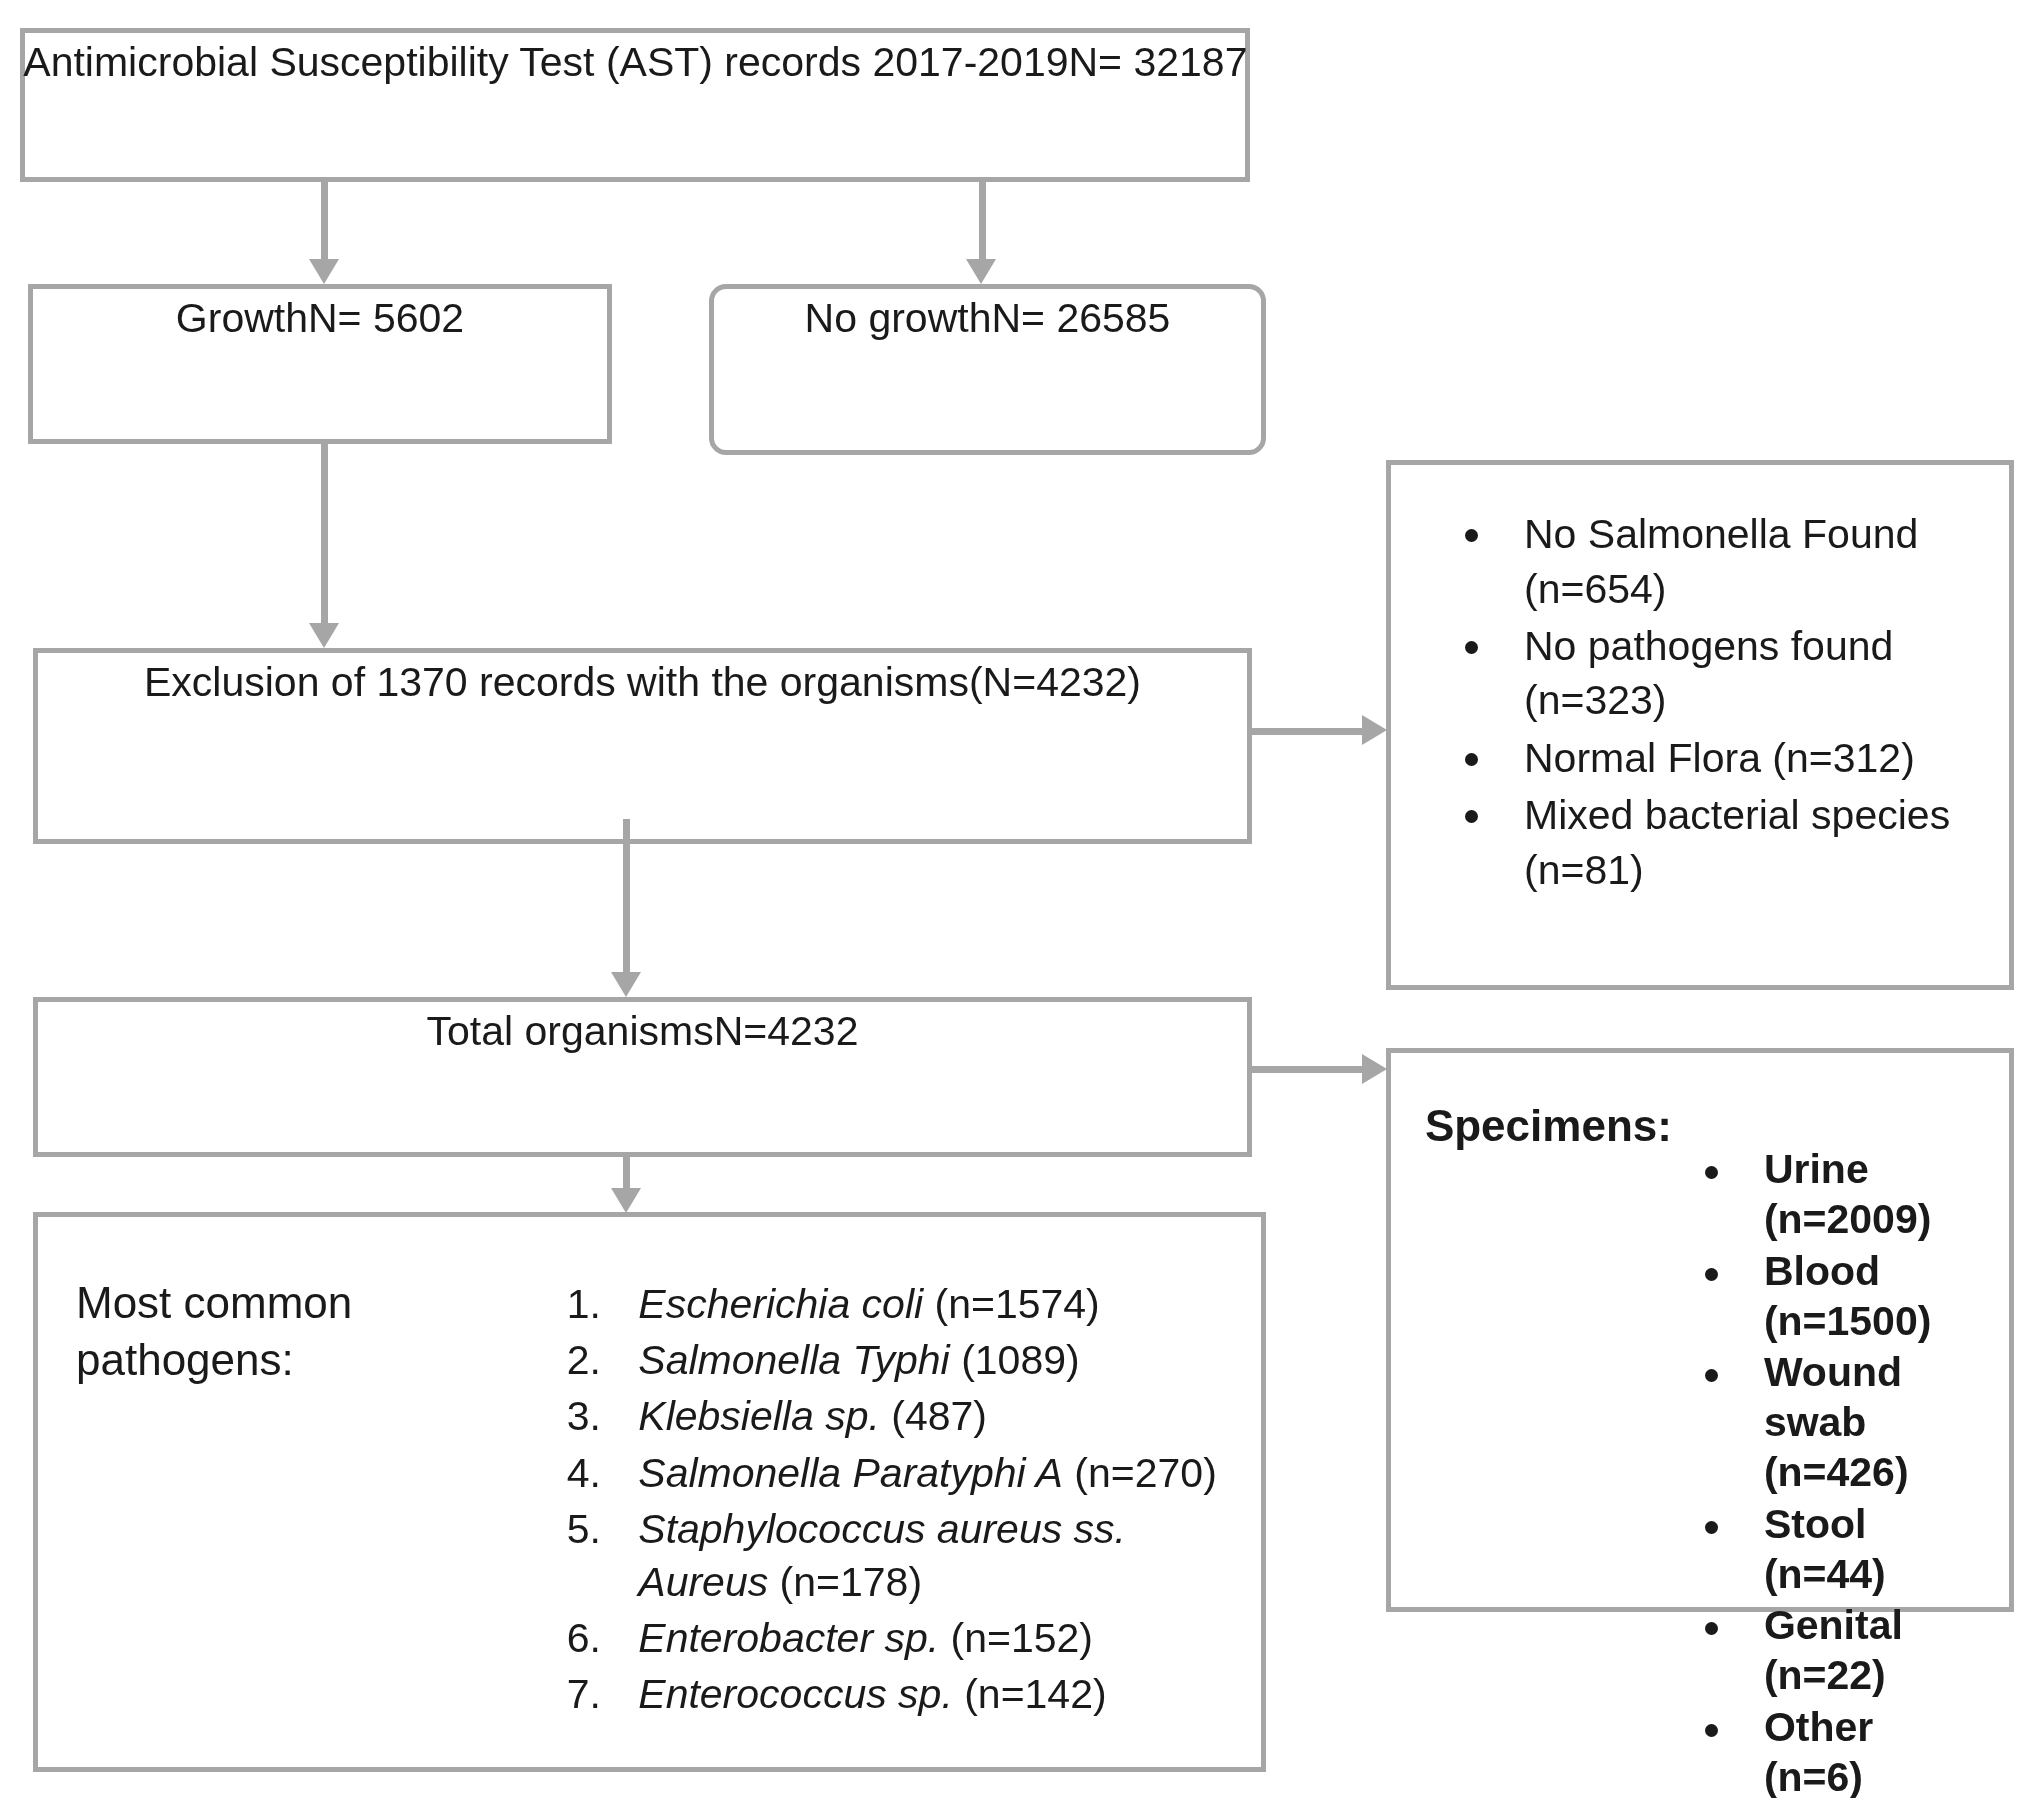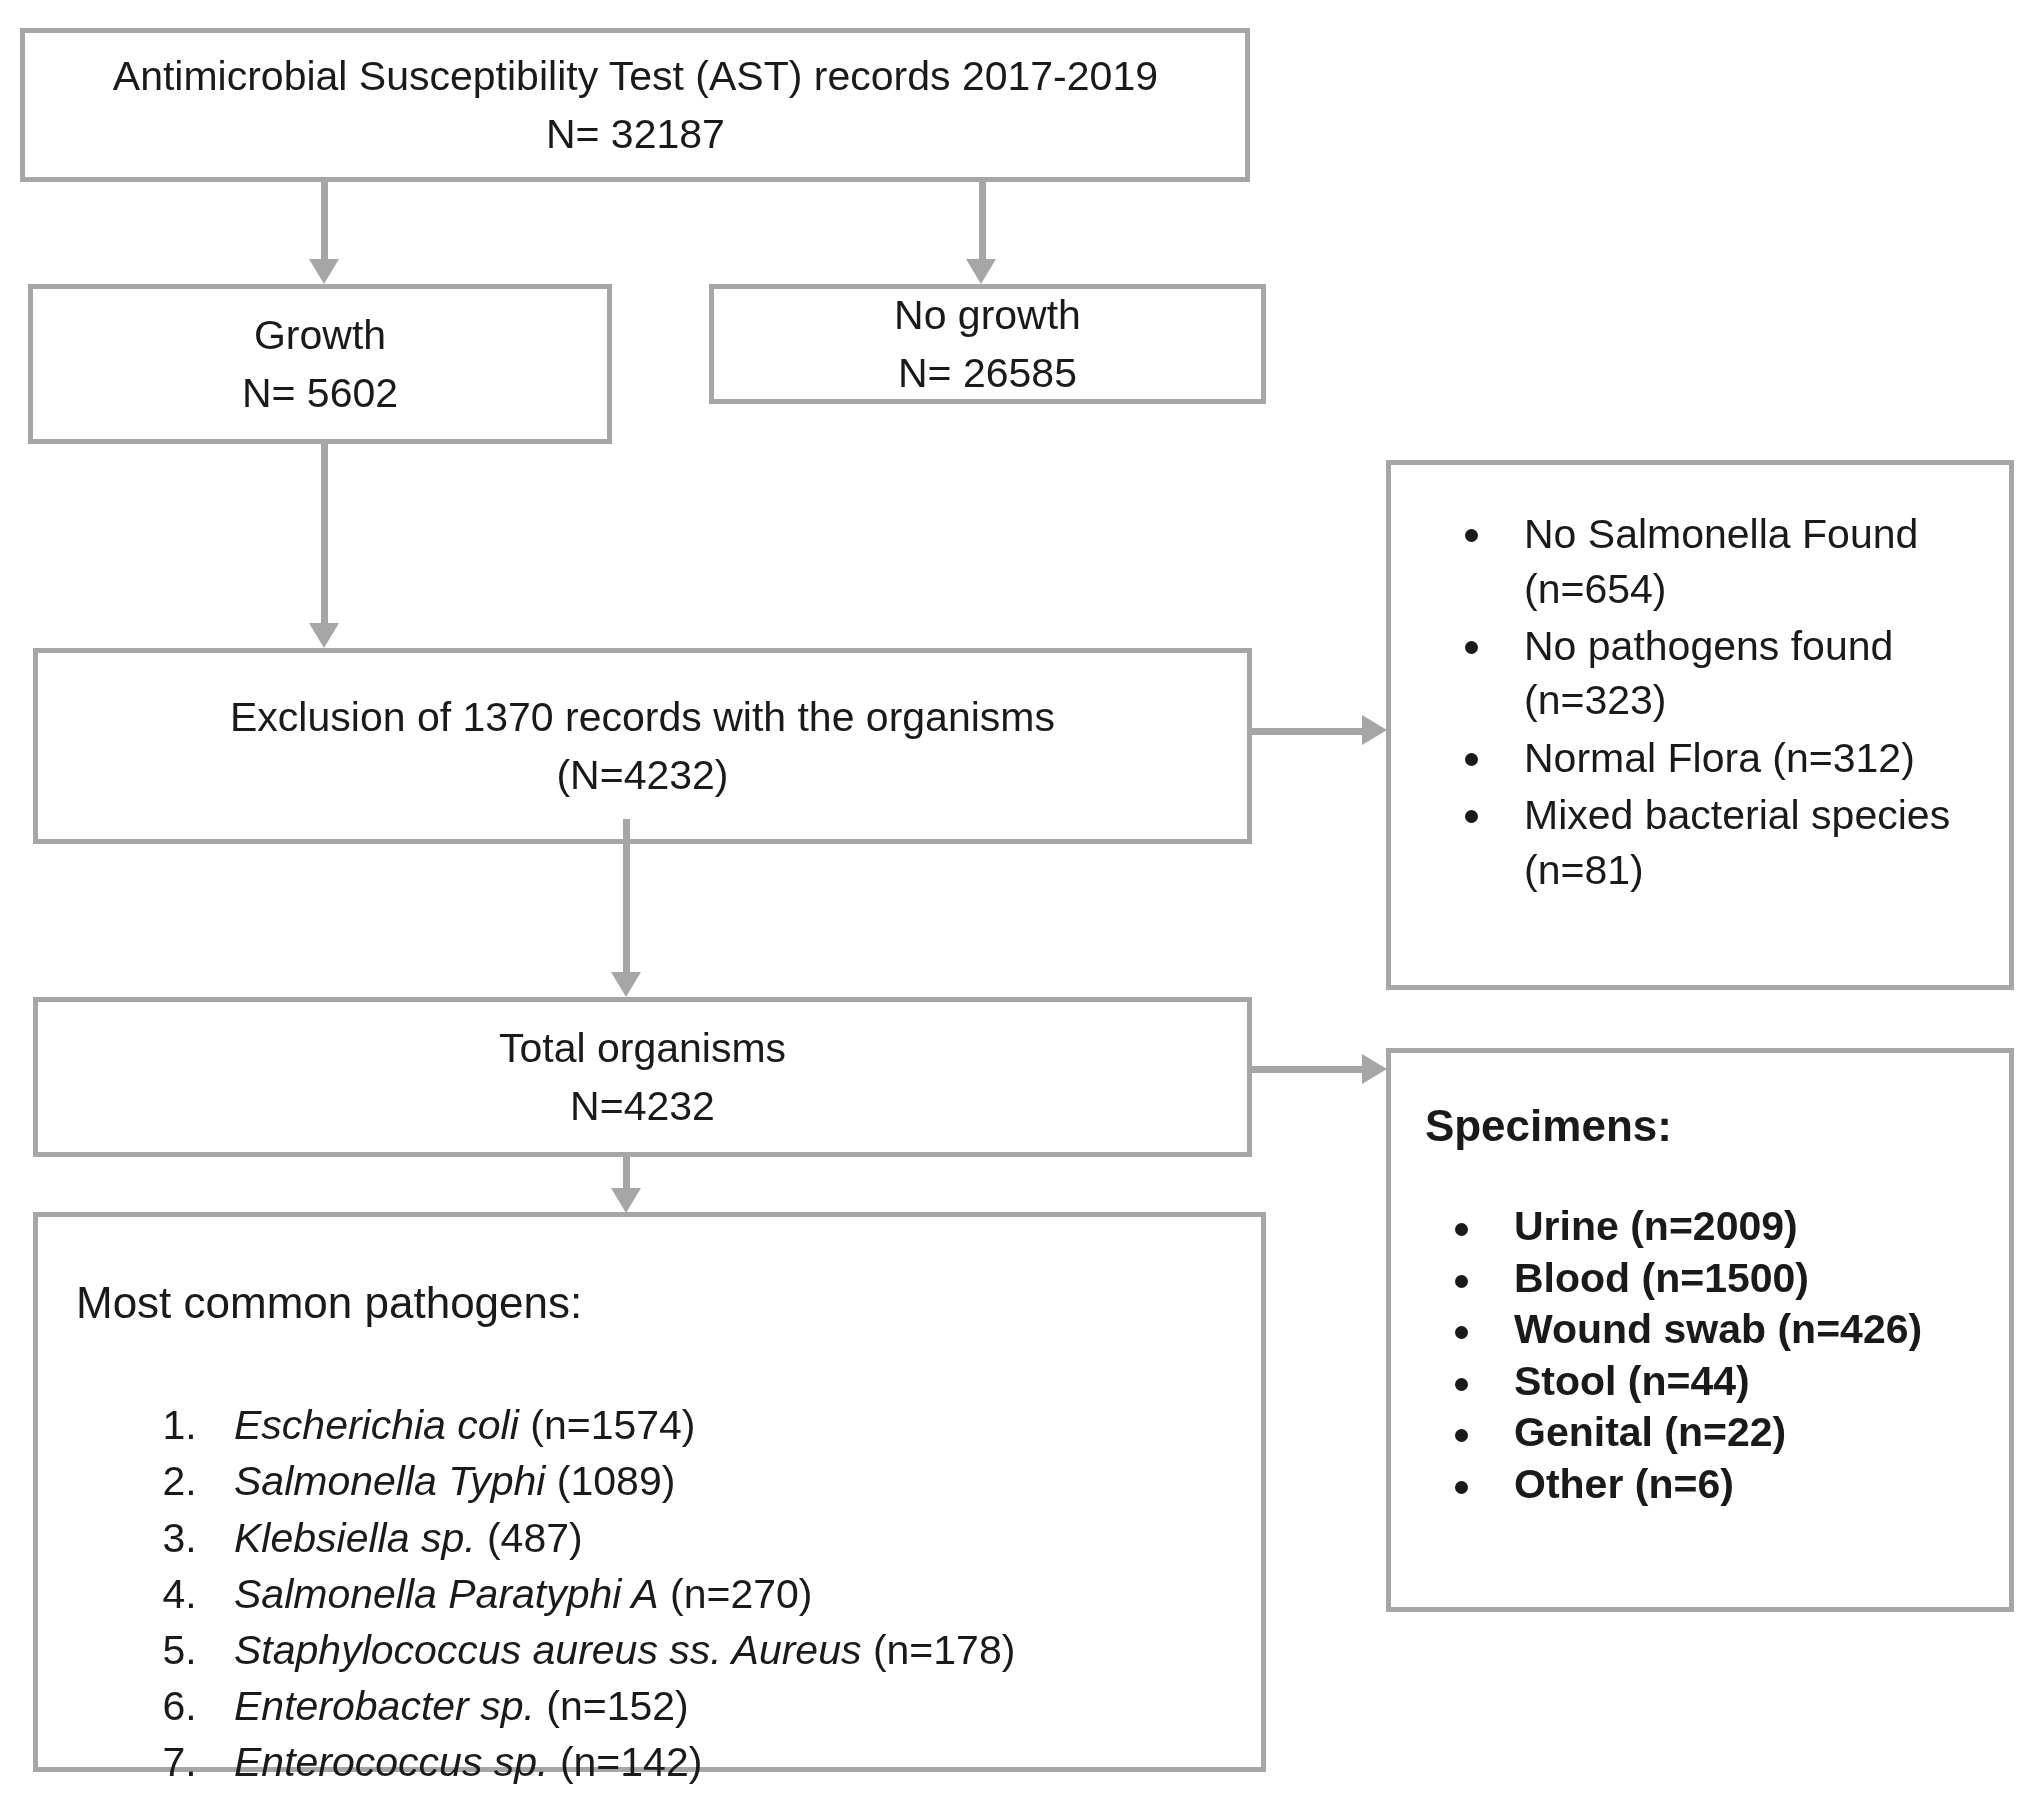--- a/index.html
+++ b/index.html
@@ -18,41 +18,40 @@
     height: 1798px;
     background: #ffffff;
     overflow: hidden;
   }
   .box {
     position: absolute;
     box-sizing: border-box;
     background: #ffffff;
     border: 5.1px solid #a6a6a6;
     display: flex;
-    flex-direction: column;
     justify-content: center;
   }
   .ctext {
     text-align: center;
     font-size: 41px;
     line-height: 1.42;
     color: #1a1a1a;
     white-space: nowrap;
   }
   .ltext {
     text-align: left;
     font-size: 41px;
     line-height: 1.42;
     color: #1a1a1a;
   }
 
   
   #box-ast      { left: 20.4px;   top: 28px;   width: 1230px; height: 154px; }
   #box-growth   { left: 28px;   top: 284px;  width: 584px;  height: 160px; }
-  #box-nogrowth { left: 709px;  top: 284px;  width: 557px;  height: 120px; }
+  #box-nogrowth { left: 709px;  top: 284px;  width: 557px;  height: 171px; border-radius: 17px; }
   #box-exclusion{ left: 33px;   top: 648px;  width: 1219px; height: 196px; }
   #box-reasons  { left: 1386px; top: 460px;  width: 628px;  height: 530px;
                   justify-content: flex-start; padding-top: 42px; }
   #box-total    { left: 33px;   top: 997px; width: 1219px; height: 160px; }
   #box-specimens{ left: 1386px; top: 1048px; width: 628px;  height: 564px;
                   justify-content: flex-start; padding: 44px 0 0 31px; font-weight: bold; }
   #box-pathogens{ left: 33px;   top: 1212px; width: 1233px; height: 560px;
                   justify-content: flex-start; padding: 57px 0 0 38px; }
 
   

